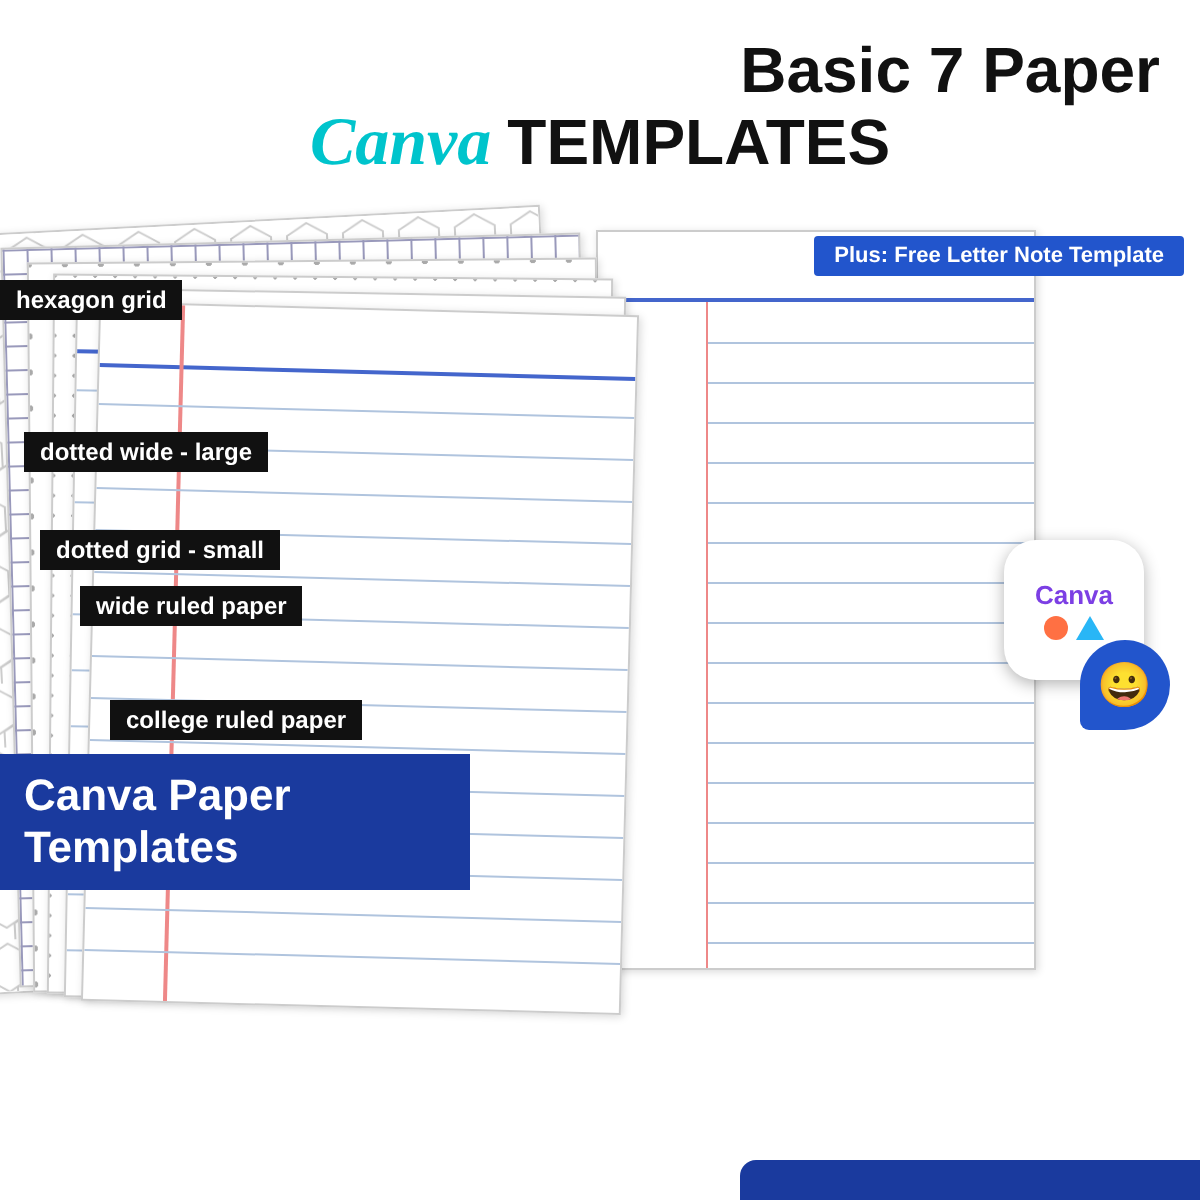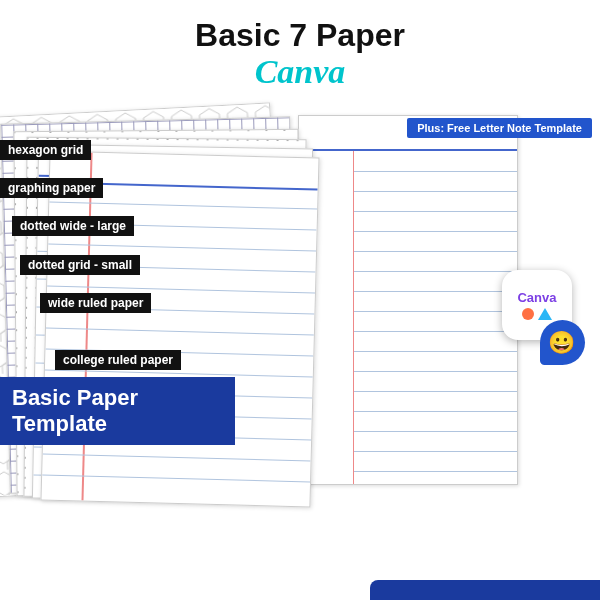--- a/index.html
+++ b/index.html
@@ -28,20 +28,21 @@
       z-index: 10;
       background: white;
     }
 
     .title-basic {
       font-size: 32px;
       font-weight: 900;
       color: #111;
       display: block;
       line-height: 1.1;
+      text-align: right;
     }
 
     .title-row2 {
       display: flex;
       align-items: center;
       justify-content: center;
       line-height: 1.1;
     }
 
     .title-canva {
@@ -394,20 +395,21 @@
   </style>
 </head>
 <body>
 
 <div class="main-container">
 
   <div class="header">
     <span class="title-basic">Basic 7 Paper</span>
     <div class="title-row2">
       <span class="title-canva">Canva</span>
+      <span class="title-templates">TEMPLATES</span>
     </div>
   </div>
 
   <div class="paper-stack-area">
 
     <div class="paper-sheet sheet-cornell">
       <div class="cornell-lines">
         <div class="cornell-header"></div>
         <div class="cornell-body">
           <div class="cornell-left-col"></div>
@@ -493,32 +495,31 @@
         <div class="line" style="top:218px"></div>
         <div class="line" style="top:239px"></div>
         <div class="line" style="top:260px"></div>
         <div class="line" style="top:281px"></div>
         <div class="line" style="top:302px"></div>
         <div class="line" style="top:323px"></div>
       </div>
     </div>
 
     <div class="paper-label" style="top:30px; left:0px;">hexagon grid</div>
-    <div class="paper-label" style="top:68px; left:0px;">graphing paper</div>
     <div class="paper-label" style="top:106px; left:12px;">dotted wide - large</div>
-    <div class="paper-label" style="top:145px; left:20px;">dotted grid - small</div>
+    <div class="paper-label" style="top:155px; left:20px;">dotted grid - small</div>
     <div class="paper-label" style="top:240px; left:55px;">college ruled paper</div>
     <div class="paper-label" style="top:183px; left:40px;">wide ruled paper</div>
 
   </div>
 
   <div class="cornell-badge">Plus: Free Letter Note Template</div>
 
   <div class="blue-banner-top">
-    <span>Basic Paper Template</span>
+    <span>Canva Paper Templates</span>
   </div>
 
   <div class="canva-logo">
     <span class="canva-logo-text">Canva</span>
     <div class="canva-shapes">
       <div class="shape-circle"></div>
       <div class="shape-triangle"></div>
     </div>
   </div>
 

